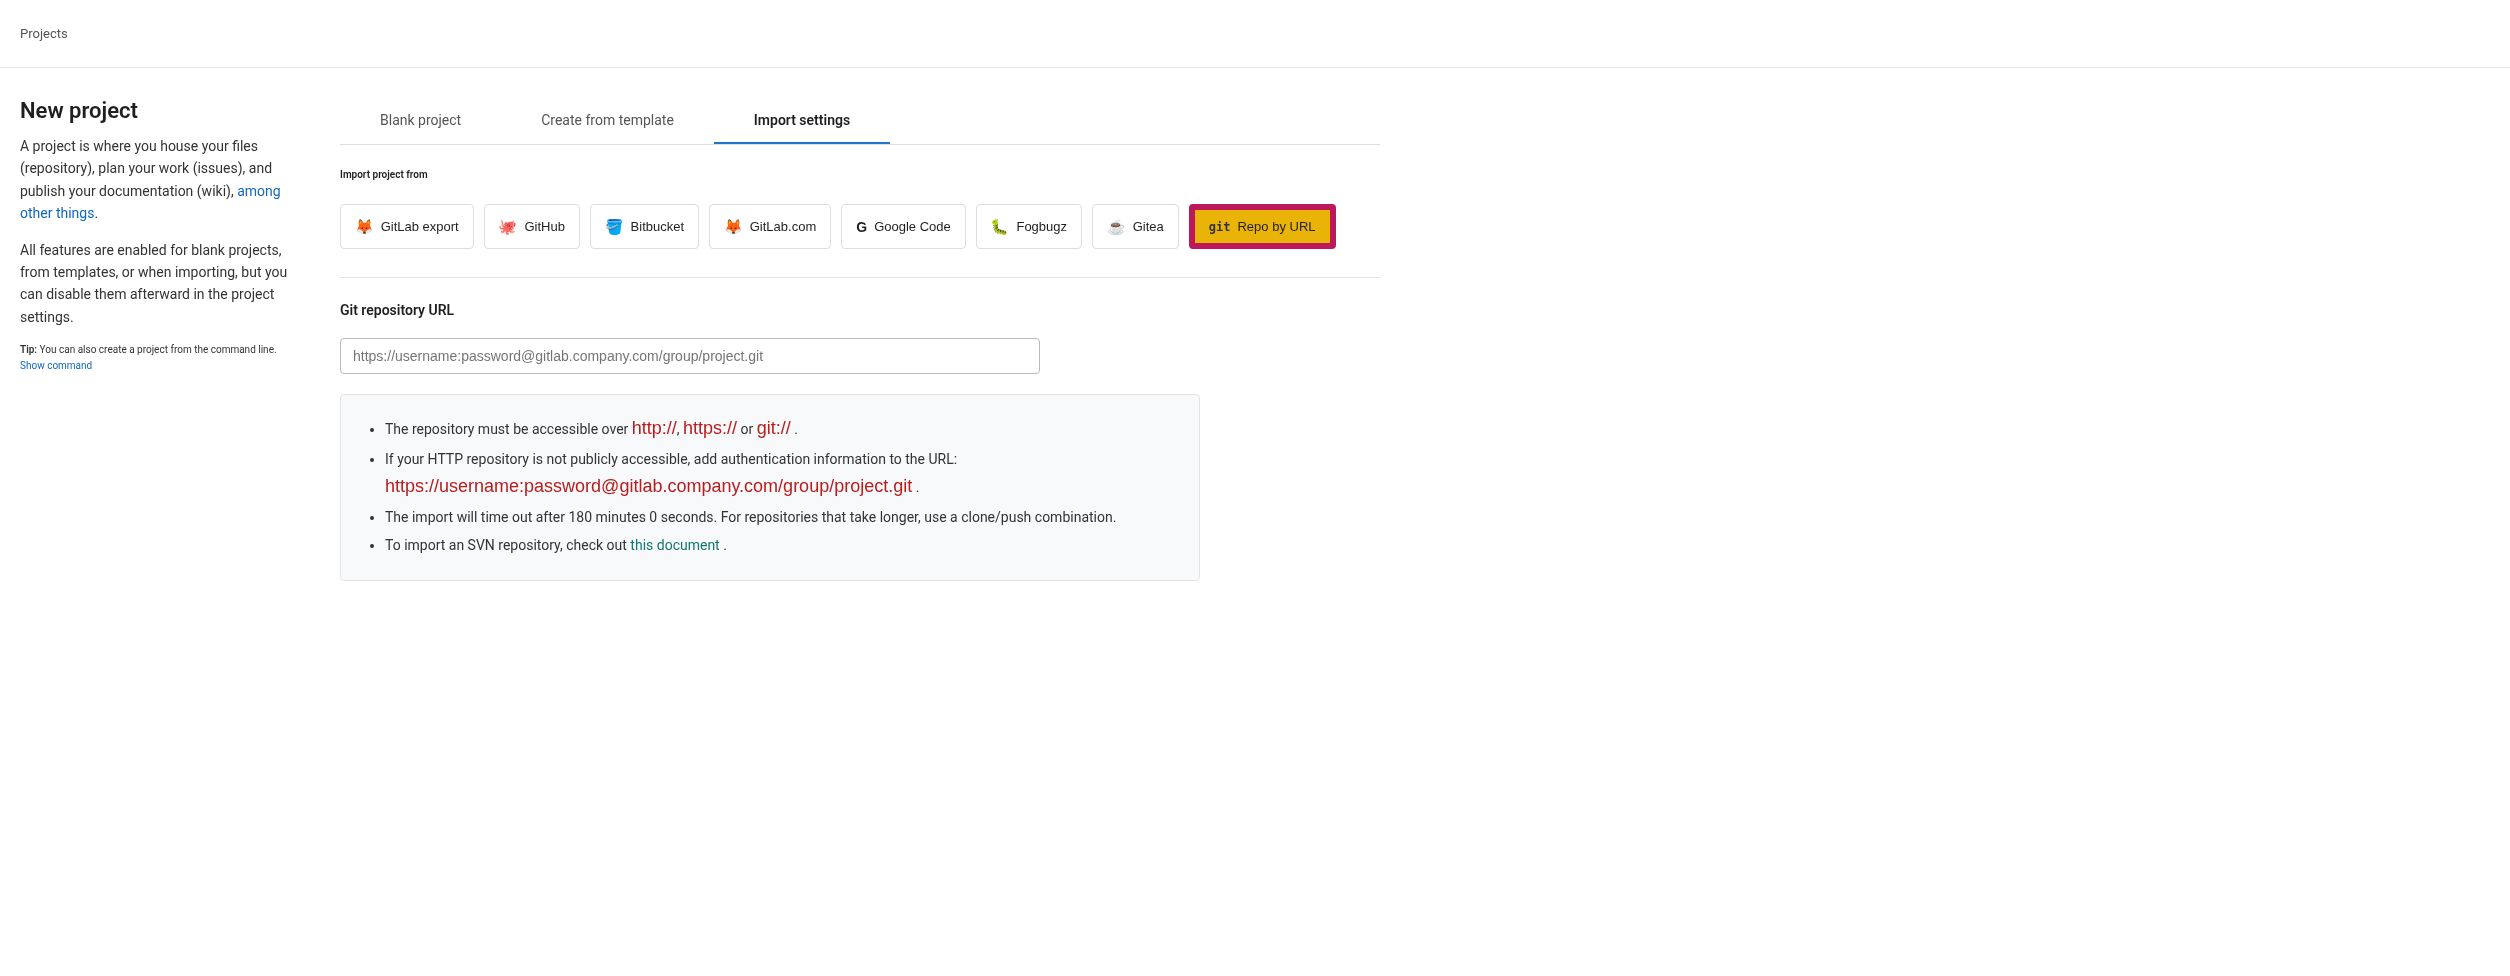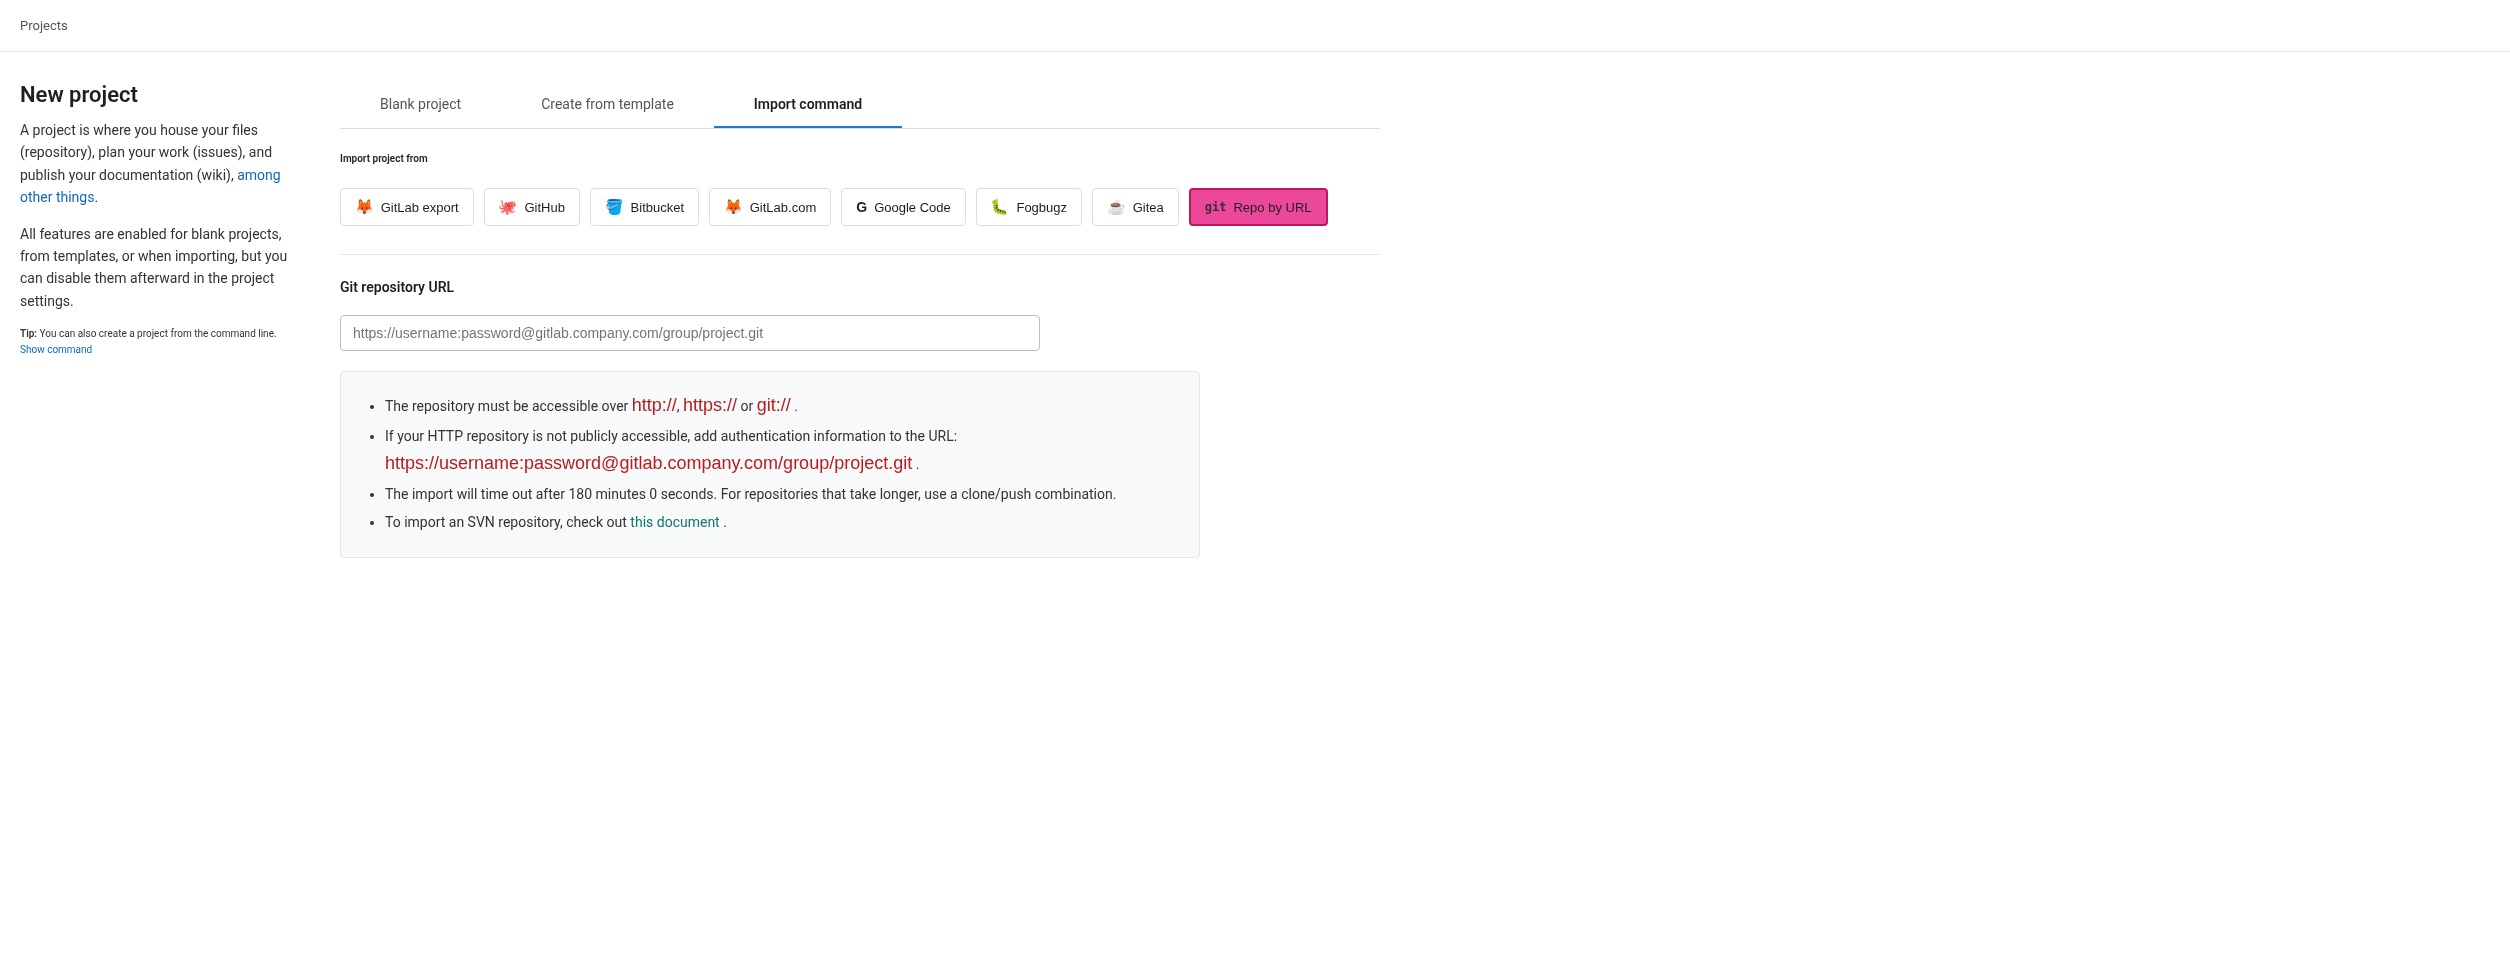--- a/index.html
+++ b/index.html
@@ -3,21 +3,21 @@
   <meta charset="utf-8">
   <style>
     * { box-sizing: border-box; margin: 0; padding: 0; }
     body {
       font-family: -apple-system, BlinkMacSystemFont, 'Segoe UI', Roboto, sans-serif;
       font-size: 14px;
       color: #1f1f1f;
       background: #fff;
     }
     .breadcrumb-bar {
-      padding: 18px 20px;
+      padding: 26px 20px;
       border-bottom: 1px solid #e5e5e5;
       font-size: 13px;
       color: #555;
     }
     .main-layout {
       display: flex;
       padding: 30px 20px;
       gap: 40px;
       max-width: 1400px;
     }
@@ -91,22 +91,22 @@
       gap: 7px;
       padding: 9px 14px;
       border: 1px solid #ddd;
       border-radius: 4px;
       background: #fff;
       font-size: 13px;
       cursor: pointer;
       color: #1f1f1f;
     }
     .source-btn.selected {
-      border: 2px solid #be185d;
-      background: #ec4899;
+      border: 6px solid #be185d;
+      background: #eab308;
     }
     .source-btn .btn-icon {
       font-size: 15px;
     }
     .divider {
       border: none;
       border-top: 1px solid #e5e5e5;
       margin: 10px 0 24px 0;
     }
     .field-label {
@@ -178,21 +178,21 @@
   <div class="content">
 
     <div class="tabs">
       <div class="tab">
         <span>Blank project</span>
       </div>
       <div class="tab">
         <span>Create from template</span>
       </div>
       <div class="tab active">
-        <span>Import command</span>
+        <span>Import settings</span>
       </div>
     </div>
 
     <div class="tab-content">
 
       
       <div class="section-title">Import project from</div>
 
       <div class="import-sources">
         <button class="source-btn">

